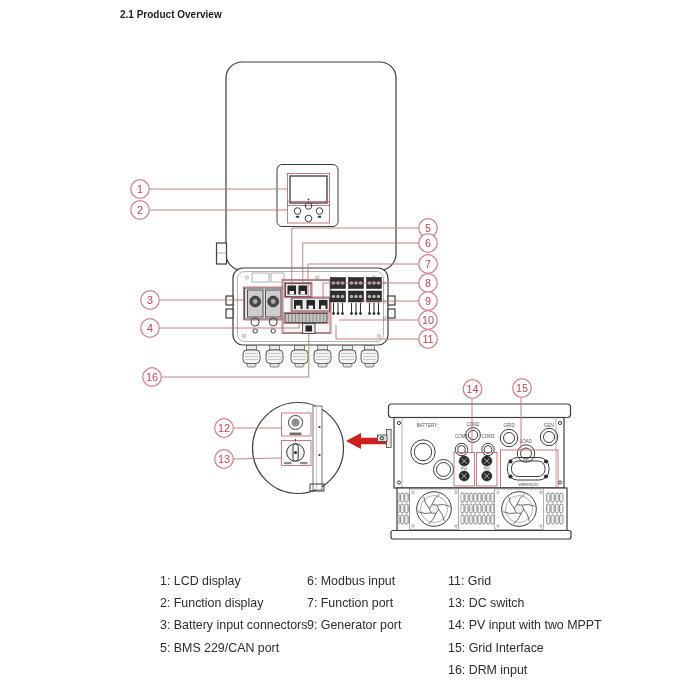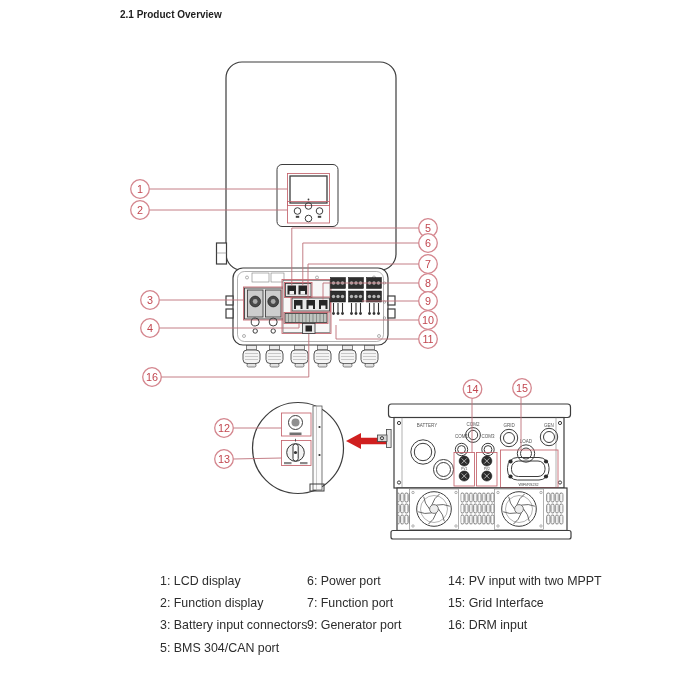--- a/index.html
+++ b/index.html
@@ -383,24 +383,26 @@
     <polyline class="lead" points="161.3,377 308.8,377 308.8,334"></polyline>
     <circle class="ccirc" cx="152" cy="377" r="9.3"></circle>
     <text class="cnum" x="152" y="377">16</text>
   </g>
 </svg>
 
 <div class="legend" id="col1">
   <div class="li"><span>1</span><span>: </span><span>LCD display</span></div>
   <div class="li"><span>2</span><span>: </span><span>Function display</span></div>
   <div class="li"><span>3</span><span>: </span><span>Battery input connectors</span></div>
-  <div class="li"><span>5</span><span>: </span><span>BMS 304/CAN port</span></div>
+  <div class="li"><span>5</span><span>: </span><span>BMS 229/CAN port</span></div>
 </div>
 <div class="legend" id="col2">
-  <div class="li"><span>6</span><span>: </span><span>Power port</span></div>
+  <div class="li"><span>6</span><span>: </span><span>Modbus input</span></div>
   <div class="li"><span>7</span><span>: </span><span>Function port</span></div>
   <div class="li"><span>9</span><span>: </span><span>Generator port</span></div>
 </div>
 <div class="legend" id="col3">
+  <div class="li"><span>11</span><span>: </span><span>Grid</span></div>
+  <div class="li"><span>13</span><span>: </span><span>DC switch</span></div>
   <div class="li"><span>14</span><span>: </span><span>PV input with two MPPT</span></div>
   <div class="li"><span>15</span><span>: </span><span>Grid Interface</span></div>
   <div class="li"><span>16</span><span>: </span><span>DRM input</span></div>
 </div>
 
 </body></html>

